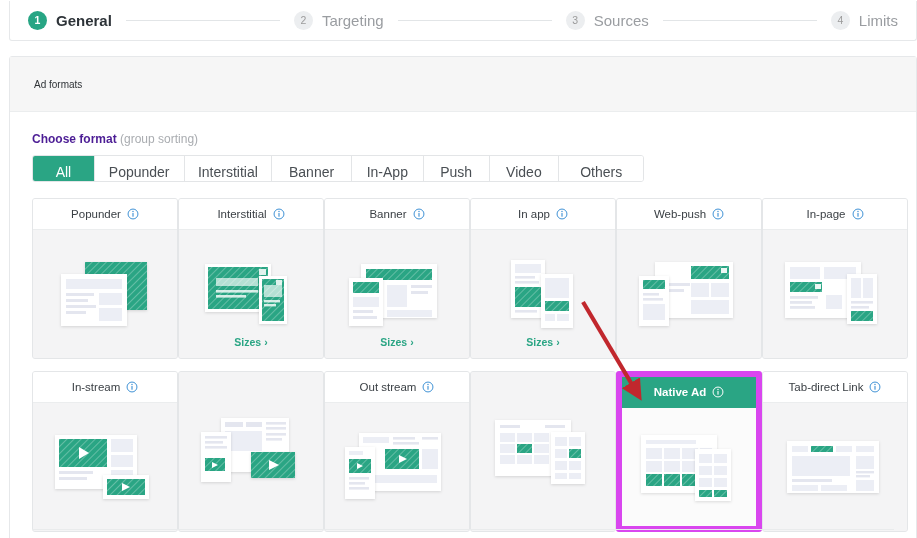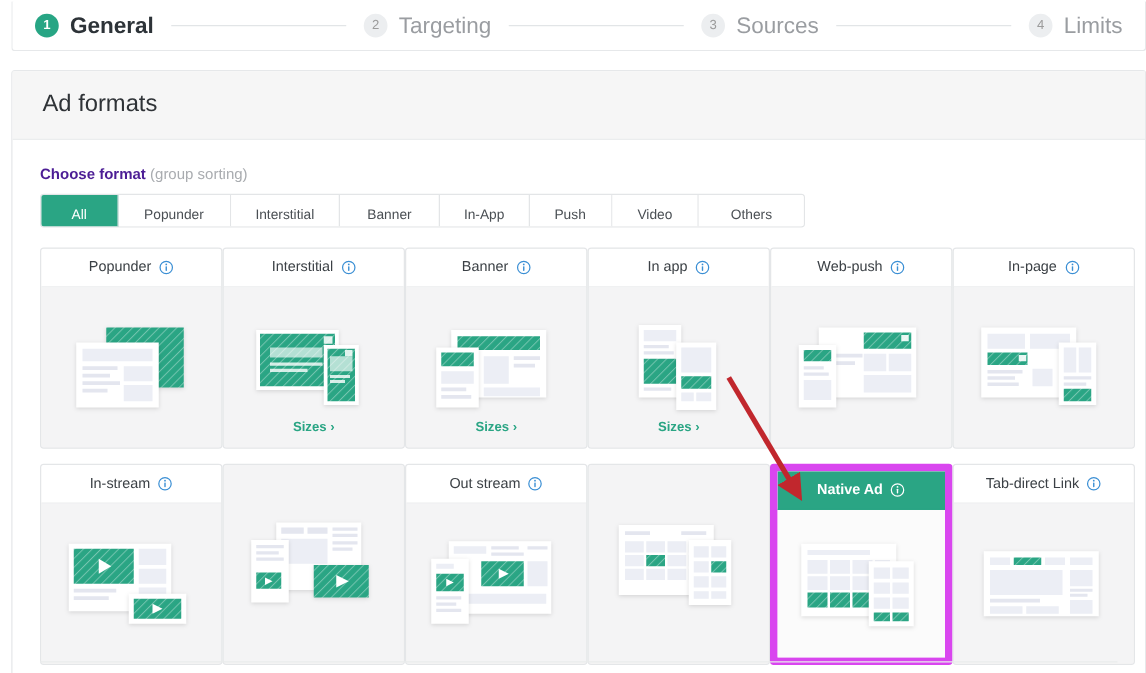--- a/index.html
+++ b/index.html
@@ -27,21 +27,21 @@
   .step { display: flex; align-items: center; flex: 0 0 auto; }
   .step-circle {
     width: 19px; height: 19px; border-radius: 50%;
     display: flex; align-items: center; justify-content: center;
     font-size: 10.5px; color: #9b9b9b; background: #eceef0;
     line-height: 1;
   }
   .step.active .step-circle { background: #27a584; color: #ffffff; font-weight: bold; }
   .step-label {
     margin-left: 9px;
-    font-size: 18px;
+    font-size: 15px;
     color: #9a9da1;
     white-space: nowrap;
   }
   .step.active .step-label { color: #2d3338; font-weight: bold; }
   .step-line { flex: 1 1 auto; height: 1px; background: #e2e5e7; margin: 0 14px; }
 
   
   .main-panel {
     position: absolute;
     left: 9px; top: 56px;
@@ -50,41 +50,41 @@
     border: 1px solid #e6e8ea;
     border-radius: 3px;
   }
   .panel-header {
     height: 55px;
     background: #f6f6f6;
     border-bottom: 1px solid #ebedee;
     display: flex; align-items: center;
     padding: 0 24px;
   }
-  .panel-title { font-size: 19px; color: #2f3337; }
+  .panel-title { font-size: 10px; color: #2f3337; }
 
   .panel-body { padding: 20px 22px 0 22px; position: relative; }
 
   .choose-row { font-size: 12px; margin-bottom: 9px; }
   .choose-strong { color: #4c1d95; font-weight: bold; }
   .choose-muted { color: #a9acb0; }
 
   
   .tabs {
     display: flex;
     border: 1px solid #e3e5e7;
     border-radius: 3px;
     width: 612px;
     height: 27px;
     overflow: hidden;
     background: #fff;
   }
   .tab {
     display: flex; align-items: center; justify-content: center;
-    font-size: 11px; color: #4a4f54;
+    font-size: 14px; color: #4a4f54;
     border-right: 1px solid #e3e5e7;
     background: #ffffff;
     cursor: pointer;
     padding: 16px 10px;
     white-space: nowrap;
   }
   .tab:last-child { border-right: none; }
   .tab.active { background: #2aa584; color: #ffffff; }
 
   

